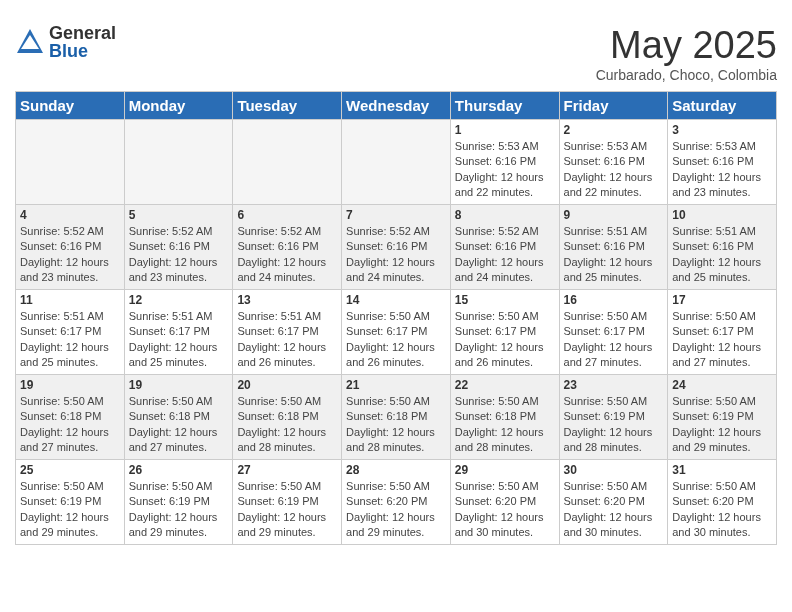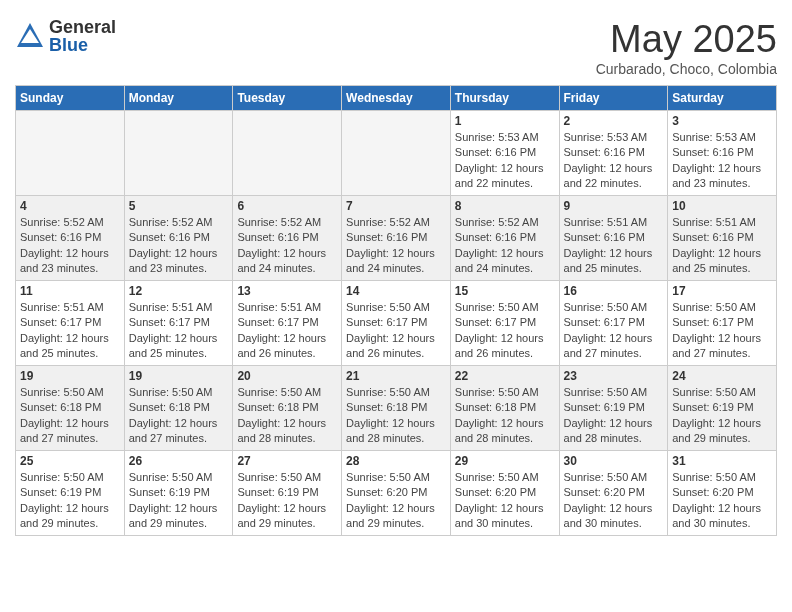--- a/index.html
+++ b/index.html
@@ -6,21 +6,21 @@
     body {
       font-family: Arial, sans-serif;
       background: #fff;
       width: 792px;
       height: 612px;
       overflow: hidden;
     }
     .page {
       width: 792px;
       height: 612px;
-      padding: 18px 15px;
+      padding: 24px 15px;
     }
     .header {
       display: flex;
       justify-content: space-between;
       align-items: flex-start;
       margin-bottom: 8px;
     }
     .logo {
       display: flex;
       align-items: center;
@@ -52,21 +52,21 @@
       color: #555;
     }
     .calendar {
       width: 100%;
       border-collapse: collapse;
       table-layout: fixed;
     }
     .calendar th {
       background-color: #2a6db5;
       color: #fff;
-      font-size: 12px;
+      font-size: 15px;
       font-weight: bold;
       padding: 5px 4px;
       text-align: left;
       border: 1px solid #ccc;
     }
     .calendar td {
       border: 1px solid #ccc;
       vertical-align: top;
       padding: 3px 4px;
       height: 85px;

